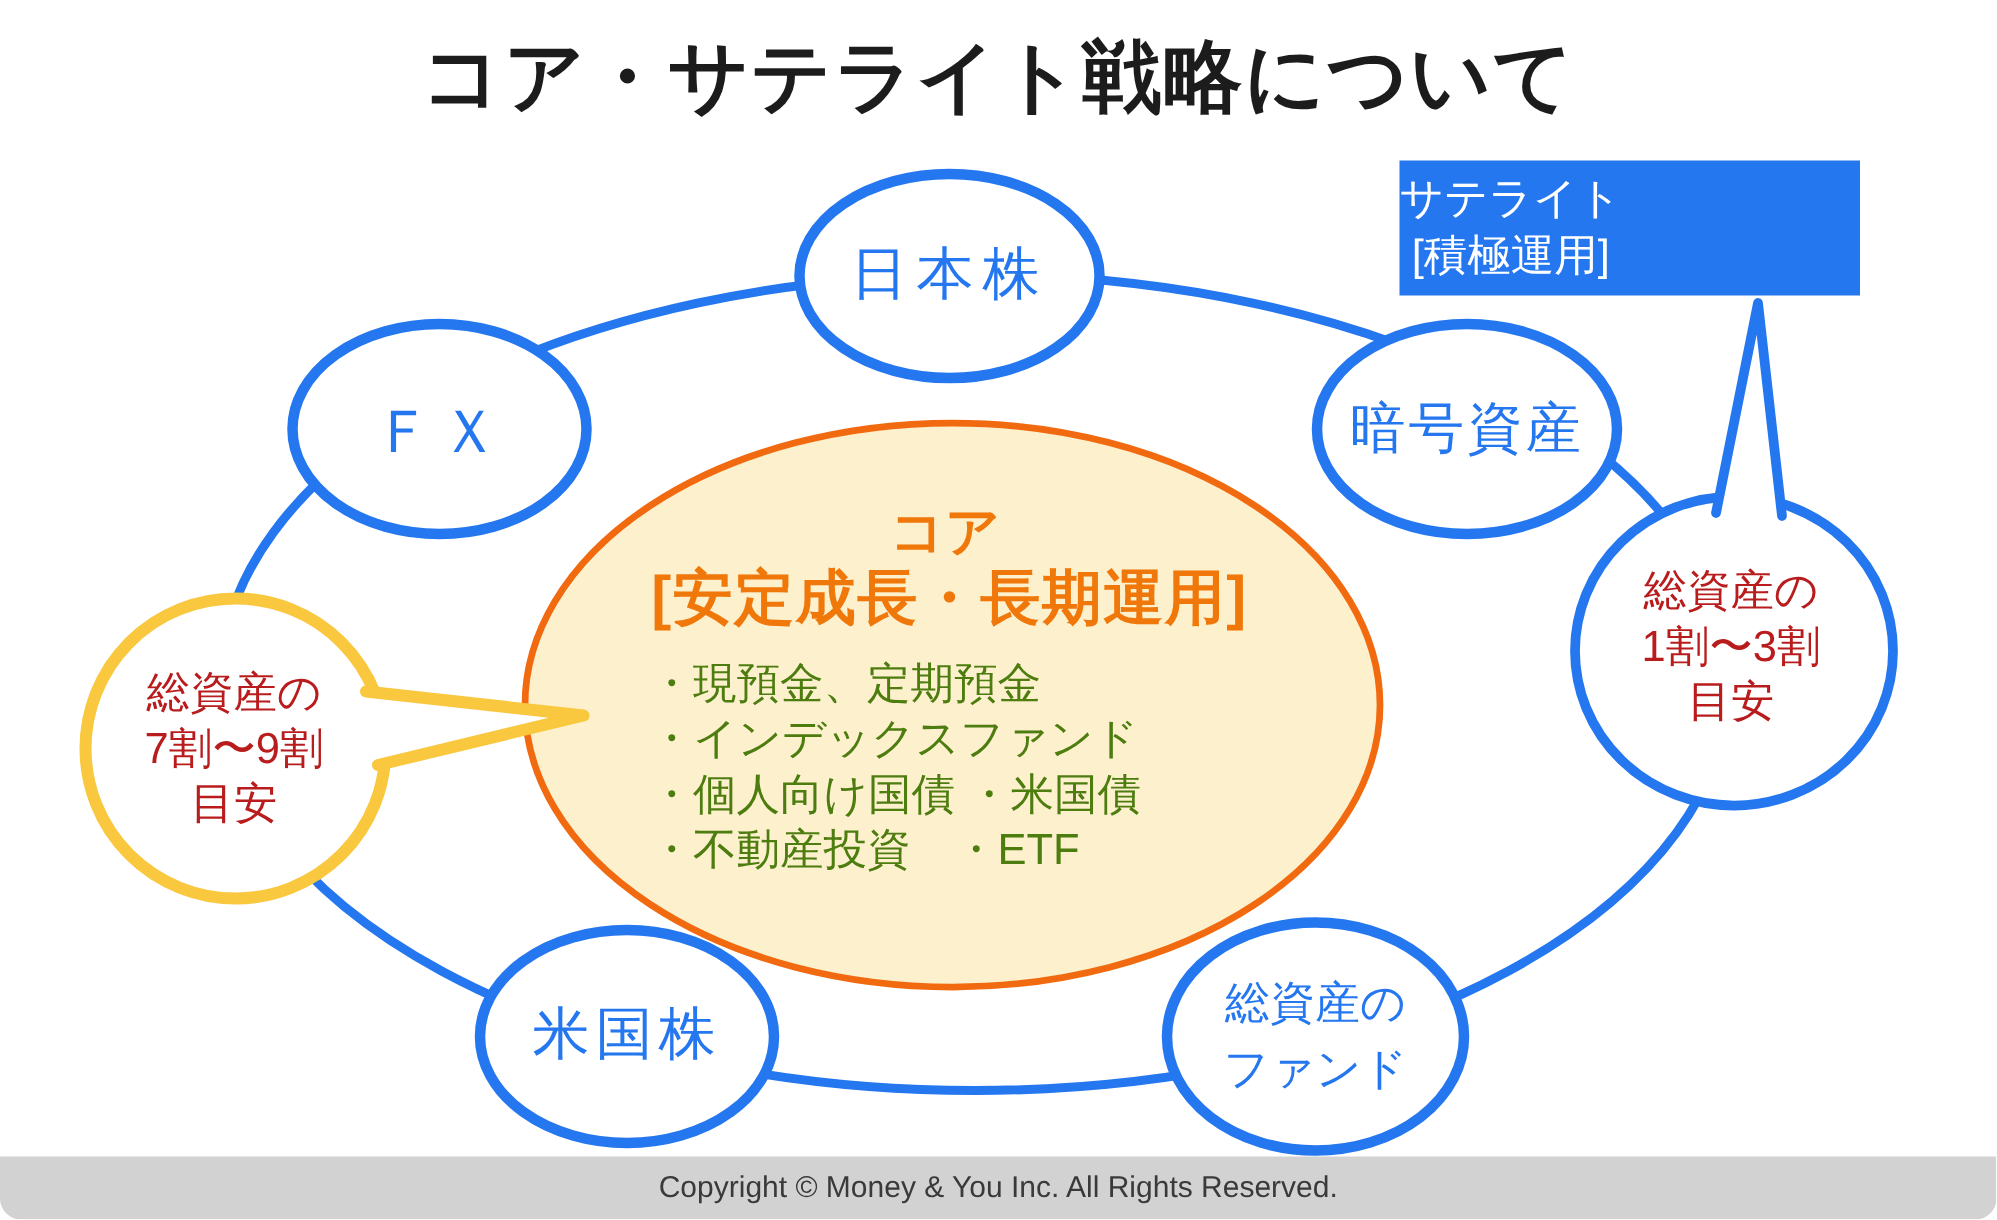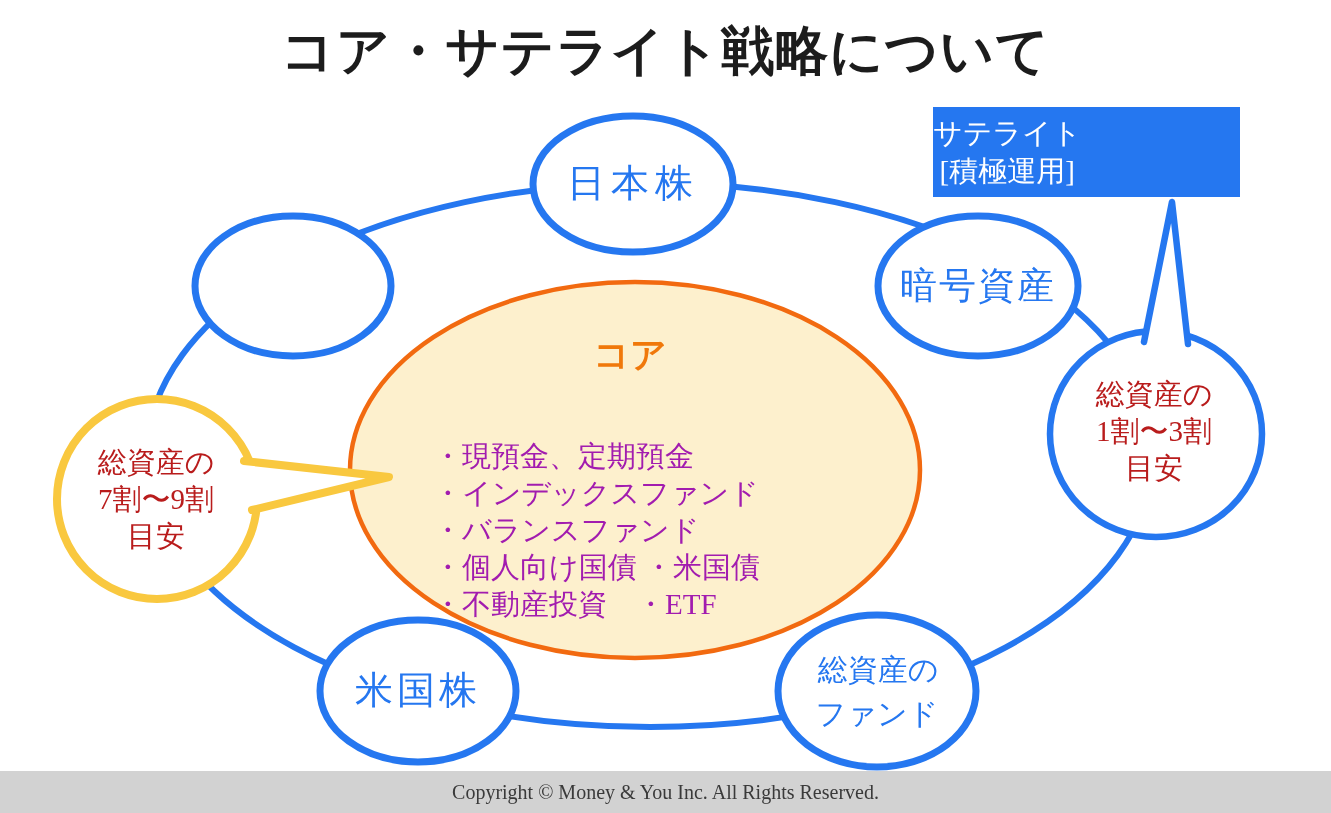--- a/index.html
+++ b/index.html
@@ -1,31 +1,32 @@
 <!DOCTYPE html>
 <html lang="ja"><head>
 <meta charset="utf-8">
 <style>
   html,body{margin:0;padding:0;background:#ffffff;}
   #stage{
     position:relative;
     width:1331px;height:813px;
     background:#ffffff;
     overflow:hidden;
-    font-family:Liberation Serif, serif;
+    font-family:Liberation Sans, sans-serif;
+    border-radius:14px;
   }
   #shapes{position:absolute;left:0;top:0;width:1331px;height:813px;}
   .label{
     position:absolute;
     transform:translate(-50%,-50%);
     white-space:pre-line;
     text-align:center;
     line-height:1.3;
   }
-  .blue-text{color:#2577F0;text-align:right;}
+  .blue-text{color:#2577F0;}
   #slide-title{
     position:absolute;left:0;top:16px;width:100%;
     text-align:center;
     font-size:53px;font-weight:800;letter-spacing:1px;
     color:#1c1c1c;
   }
   #japan-label{left:633px;top:184px;font-size:38px;letter-spacing:6px;}
   #fx-label{left:293px;top:288px;font-size:40px;letter-spacing:4px;}
   #crypto-label{left:978px;top:286px;font-size:37px;letter-spacing:2px;}
   #us-label{left:418px;top:691px;font-size:38px;letter-spacing:4px;}
@@ -37,21 +38,21 @@
     text-align:center;
   }
   #satellite-box-label{
     color:#ffffff;font-size:29px;line-height:1.32;white-space:pre-line;
   }
   #core-heading{left:630px;top:355px;font-size:36px;font-weight:800;color:#F0780A;}
   #core-subheading{left:633px;top:399px;font-size:40px;font-weight:800;color:#F0780A;letter-spacing:1px;}
   #core-asset-list{
     position:absolute;left:433px;top:438px;
     font-size:29px;line-height:37px;
-    color:#a21caf;text-align:left;
+    color:#4d7c0f;text-align:left;
   }
   .callout-text{font-size:29px;line-height:1.28;color:#b91c1c;}
   #left-callout-label{left:156px;top:500px;}
   #right-callout-label{left:1154px;top:432px;}
   #footer-bar{
     position:absolute;left:0;top:771px;width:100%;height:42px;
     background:#D2D2D2;
     display:flex;align-items:center;justify-content:center;
   }
   #copyright-text{font-size:20px;color:#3a3a3a;}
@@ -76,35 +77,36 @@
     <ellipse cx="1156" cy="434" rx="106" ry="103" fill="#ffffff" stroke="#2577F0" stroke-width="6.5"></ellipse>
     <path d="M 1144 342 L 1172 202 L 1188 344" fill="#ffffff" stroke="#2577F0" stroke-width="6.5" stroke-linejoin="round" stroke-linecap="round"></path>
 
     <ellipse cx="157" cy="499" rx="100" ry="100" fill="#ffffff" stroke="#F9C83F" stroke-width="8"></ellipse>
     <path d="M 244 461 L 389 477 L 252 510" fill="#ffffff" stroke="#F9C83F" stroke-width="8" stroke-linejoin="round" stroke-linecap="round"></path>
   </svg>
 
   <div id="slide-title">コア・サテライト戦略について</div>
 
   <div class="label blue-text" id="japan-label">日本株</div>
+  <div class="label blue-text" id="fx-label">ＦＸ</div>
   <div class="label blue-text" id="crypto-label">暗号資産</div>
   <div class="label blue-text" id="us-label">米国株</div>
   <div class="label blue-text" id="active-label">総資産の
 ファンド</div>
 
   <div id="satellite-box">
     <div id="satellite-box-label">サテライト
 [積極運用]</div>
   </div>
 
   <div class="label" id="core-heading">コア</div>
+  <div class="label" id="core-subheading">[安定成長・長期運用]</div>
   <div id="core-asset-list">
     <div>・現預金、定期預金</div>
     <div>・インデックスファンド</div>
-    <div>・バランスファンド</div>
     <div>・個人向け国債 ・米国債</div>
     <div>・不動産投資　・ETF</div>
   </div>
 
   <div class="label callout-text" id="left-callout-label">総資産の
 7割〜9割
 目安</div>
   <div class="label callout-text" id="right-callout-label">総資産の
 1割〜3割
 目安</div>

